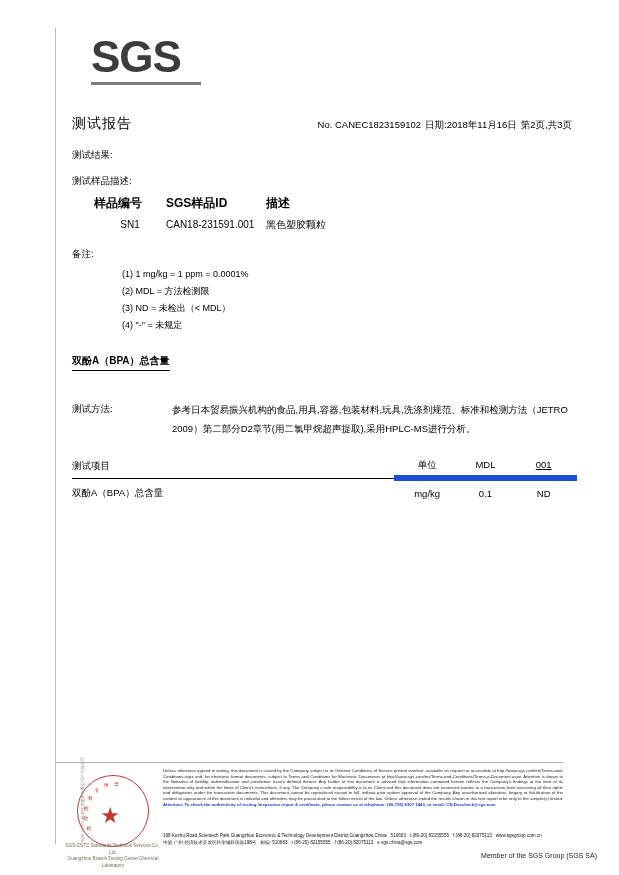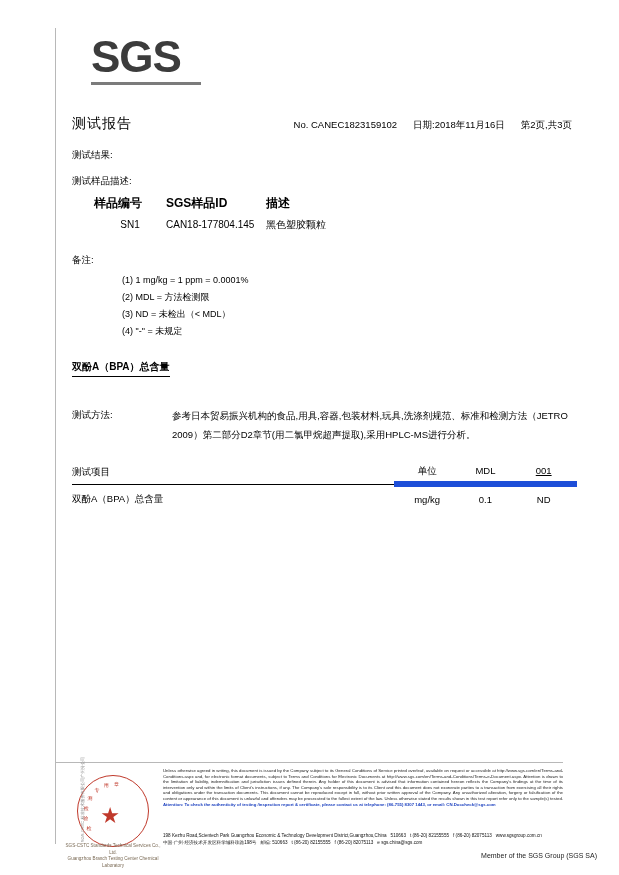--- a/index.html
+++ b/index.html
@@ -70,21 +70,21 @@
     font-weight: normal;
     letter-spacing: 1px;
   }
   .title-meta {
     margin-left: auto;
     display: flex;
     align-items: baseline;
     font-size: 9.5px;
   }
   .title-meta .m {
-    margin-left: 16px;
+    margin-left: 4px;
   }
   .meta-no { margin-left: 0; }
   .meta-date { margin-left: 42px; }
   .meta-page { margin-left: 20px; }
 
   
   .body {
     position: absolute;
     left: 72px;
     top: 146px;
@@ -116,21 +116,21 @@
   }
   .sample-table td {
     padding: 0;
     font-size: 10px;
   }
   .col-a { width: 72px; text-align: center; }
   .col-b { width: 100px; }
   .col-c { width: 120px; }
 
   .notes {
-    margin-top: 18px;
+    margin-top: 12px;
   }
   .notes-label { font-size: 9.5px; }
   .notes ol {
     list-style: none;
     margin: 4px 0 0 0;
     padding: 0 0 0 50px;
     font-size: 9px;
     line-height: 17px;
   }
 
@@ -335,21 +335,21 @@
       <thead>
         <tr>
           <th class="col-a">样品编号</th>
           <th class="col-b">SGS样品ID</th>
           <th class="col-c">描述</th>
         </tr>
       </thead>
       <tbody>
         <tr>
           <td class="col-a">SN1</td>
-          <td class="col-b">CAN18-177804.145</td>
+          <td class="col-b">CAN18-231591.001</td>
           <td class="col-c">黑色塑胶颗粒</td>
         </tr>
       </tbody>
     </table>
 
     <div class="notes">
       <div class="notes-label">备注:</div>
       <ol>
         <li>(1) 1 mg/kg = 1 ppm = 0.0001%</li>
         <li>(2) MDL = 方法检测限</li>

